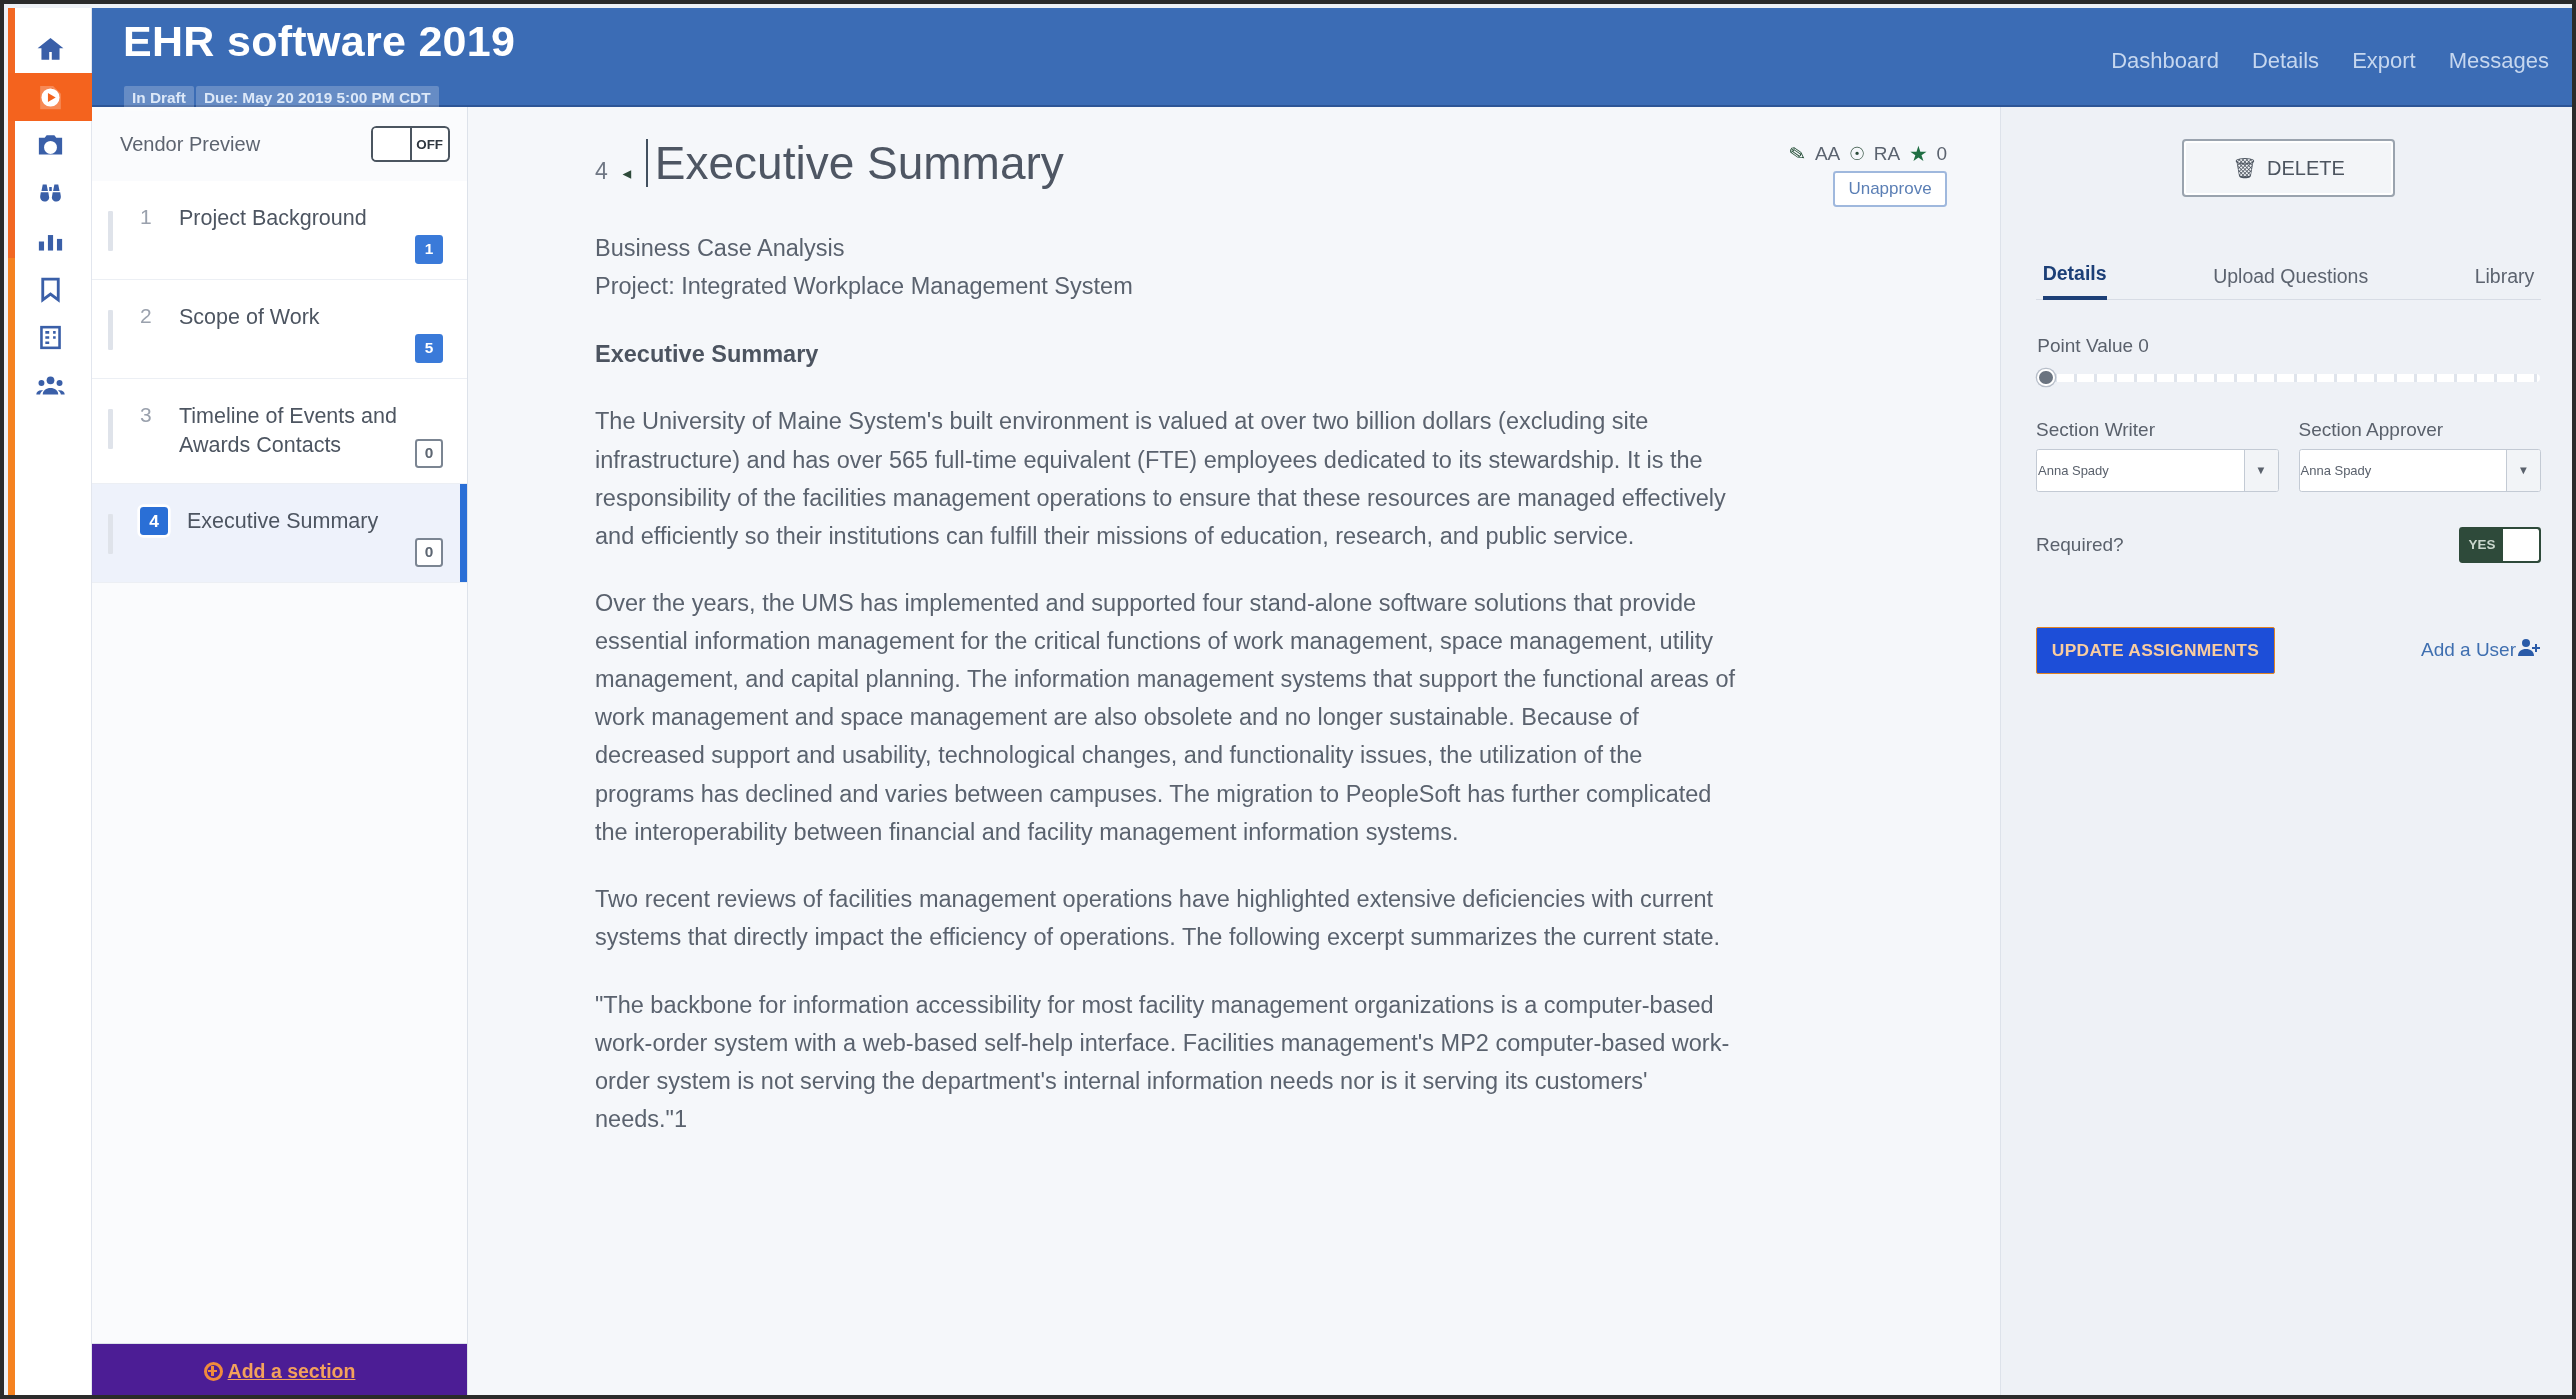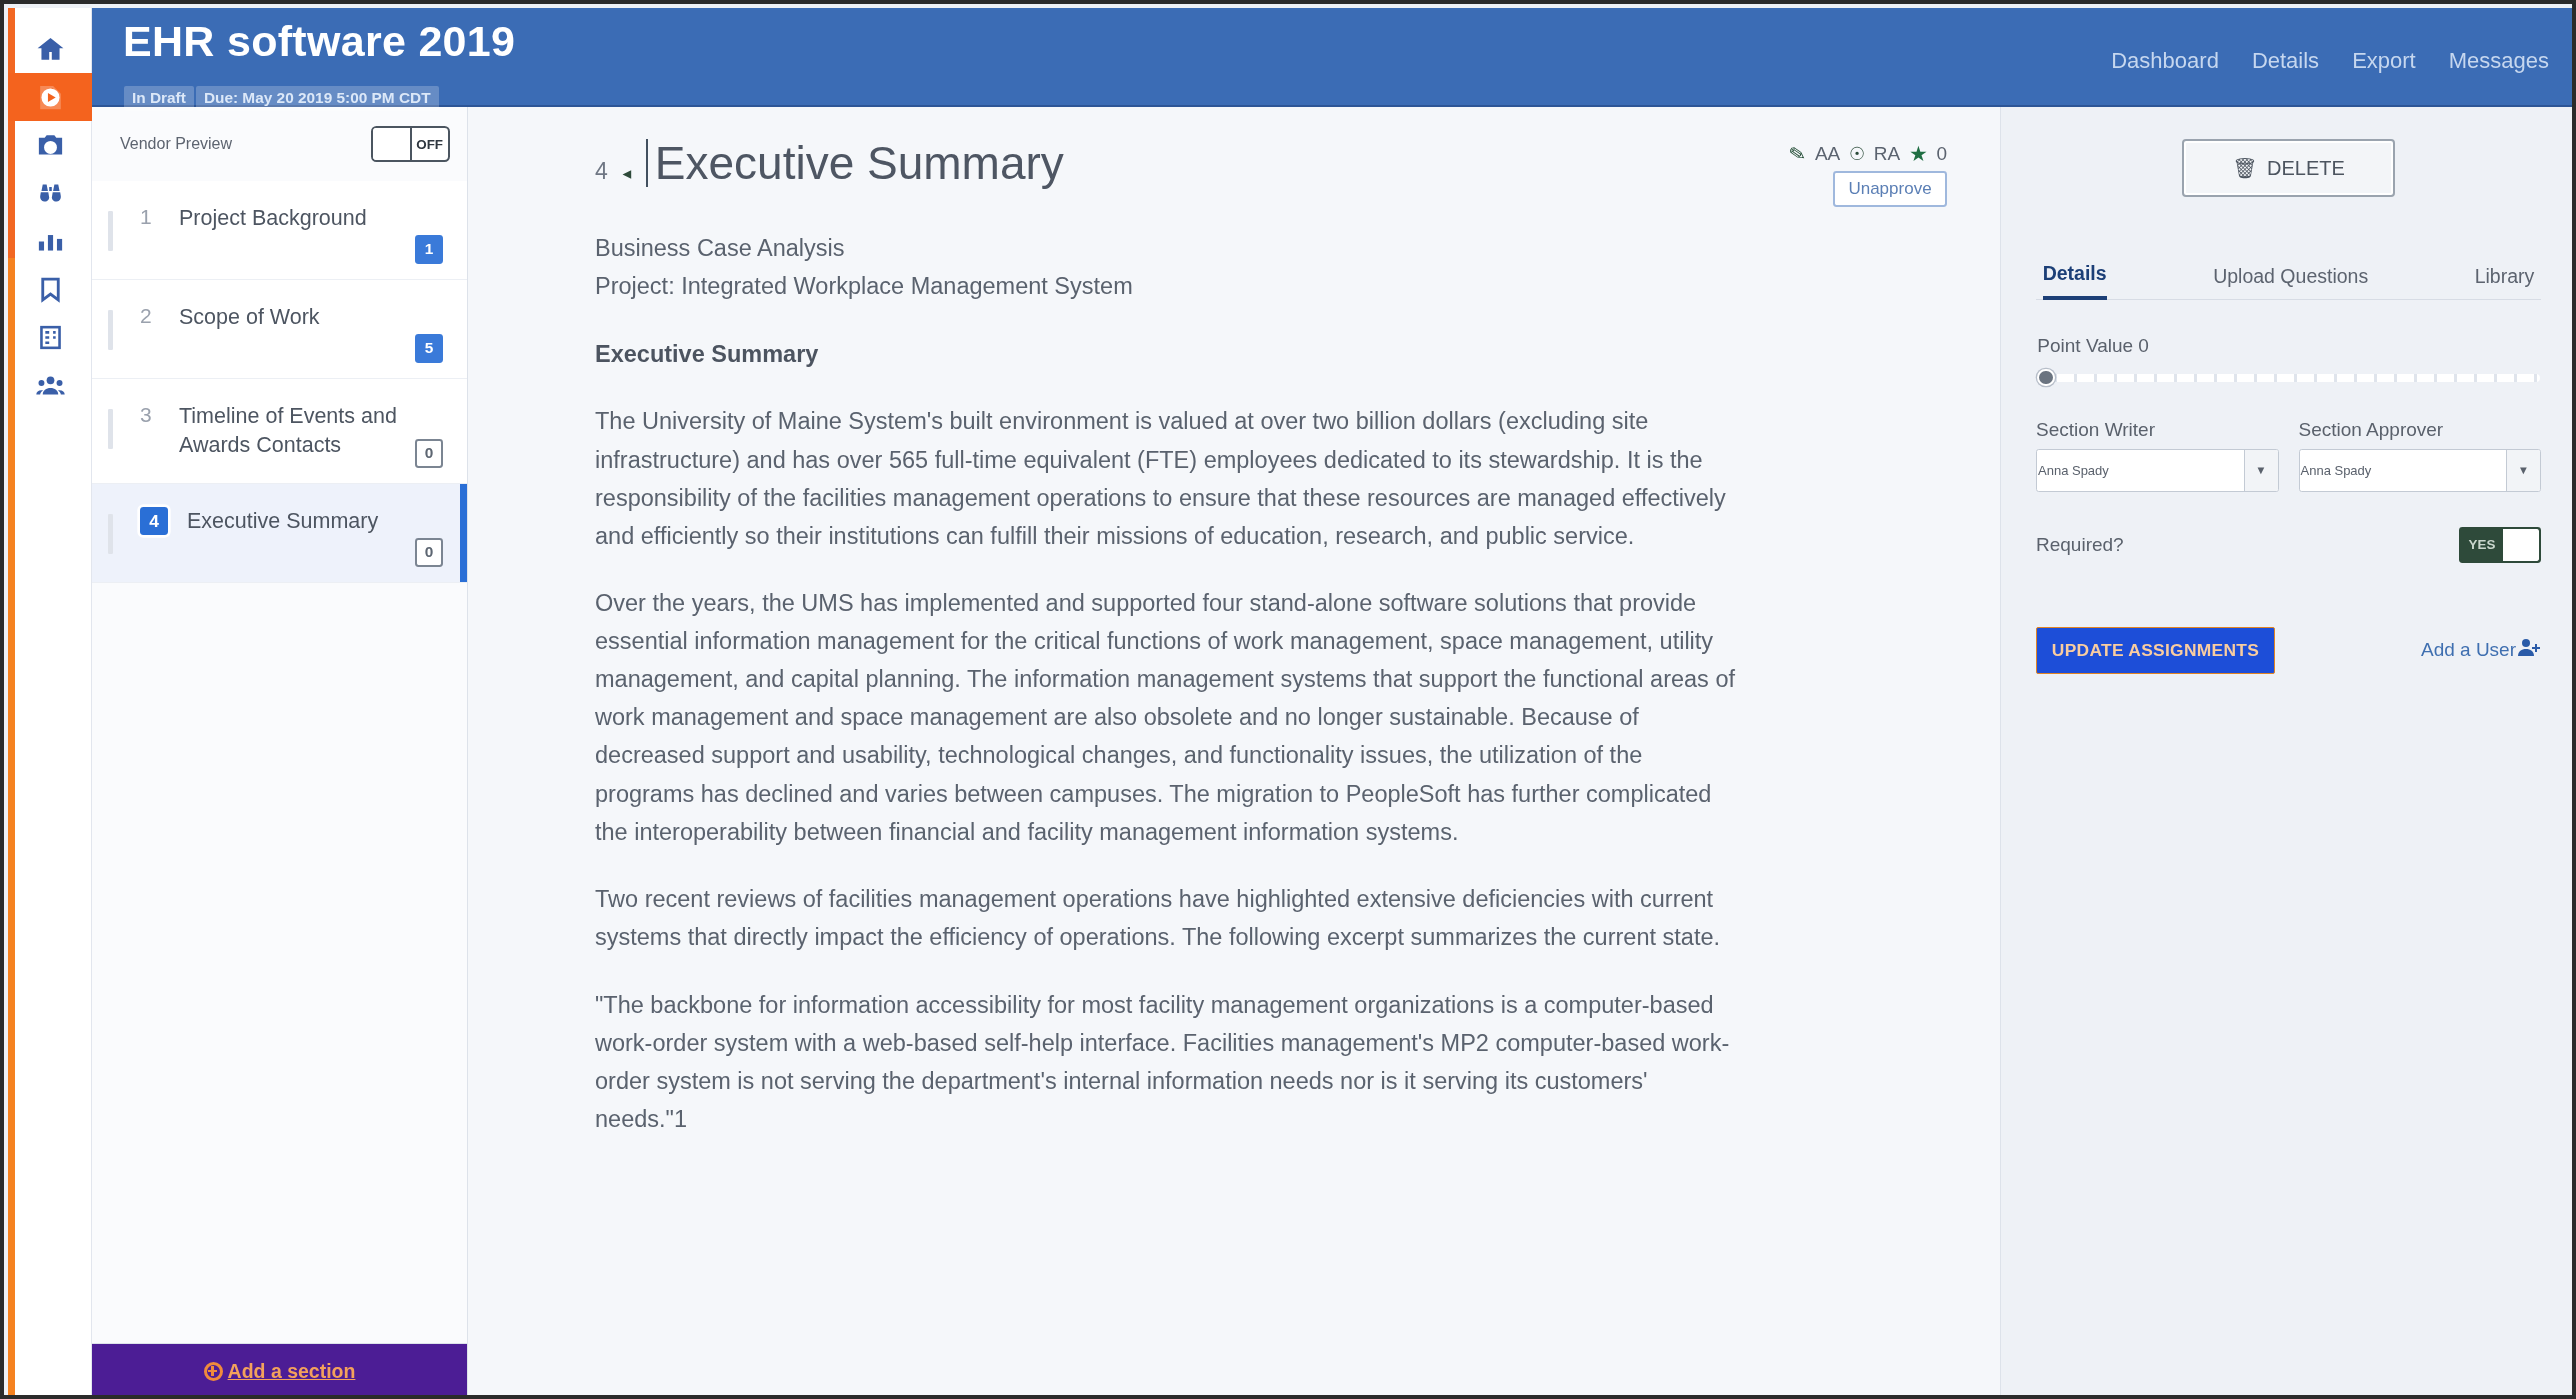--- a/index.html
+++ b/index.html
@@ -78,21 +78,21 @@
     width: 376px; height: 1292px;
     background: #fafbfd;
     border-right: 0.7px solid #dde2ea;
     z-index: 10;
   }
   .vendor-preview {
     height: 74px; display: flex; align-items: center;
     padding: 0 17.4px 0 28px; gap: 10.7px;
     background: #fafbfd;
   }
-  .vp-label { font-size: 16px; color: #5d6470; flex: 1; }
+  .vp-label { font-size: 20px; color: #5d6470; flex: 1; }
   .toggle-off {
     width: 79px; height: 36px;
     border: 2px solid #4b5560; border-radius: 5.4px;
     background: #ffffff;
     display: flex; align-items: stretch; overflow: hidden;
   }
   .toggle-off .knob { width: 39px; background: #ffffff; border-right: 2px solid #4b5560; }
   .toggle-off .lbl {
     flex: 1; display: flex; align-items: center; justify-content: center;
     font-size: 13.4px; font-weight: 700; color: #2f3740;

